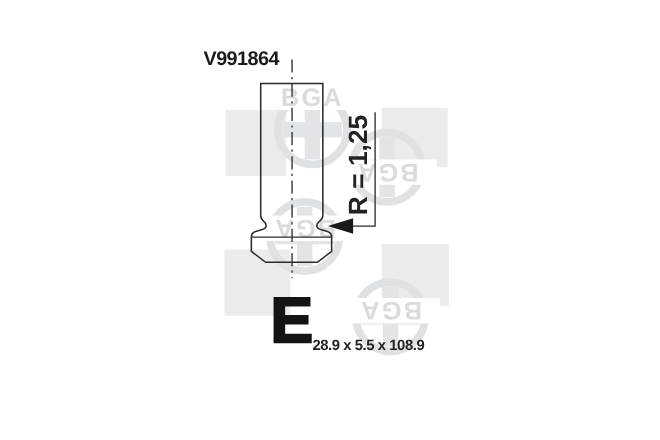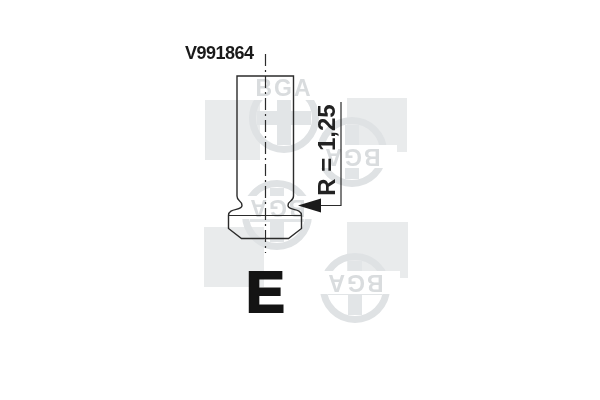--- a/index.html
+++ b/index.html
@@ -105,14 +105,15 @@
 
     <line x1="228.5" y1="215.5" x2="301.5" y2="215.5" stroke="#2b2b2b" stroke-width="1.2"></line>
 
     <polygon points="298,205.5 321,198.5 321,212.5" fill="#1a1a1a"></polygon>
     <polyline points="321,205.5 341,205.5 341,102" fill="none" stroke="#2b2b2b" stroke-width="1.2"></polyline>
   </svg>
 
   <div class="label part-number">V991864</div>
   <div class="label radius-label">R = 1,25</div>
   <div class="label valve-type-letter">E</div>
+  <div class="label dimensions-label">28.9 x 5.5 x 108.9</div>
 
 </div>
 
 </body></html>

